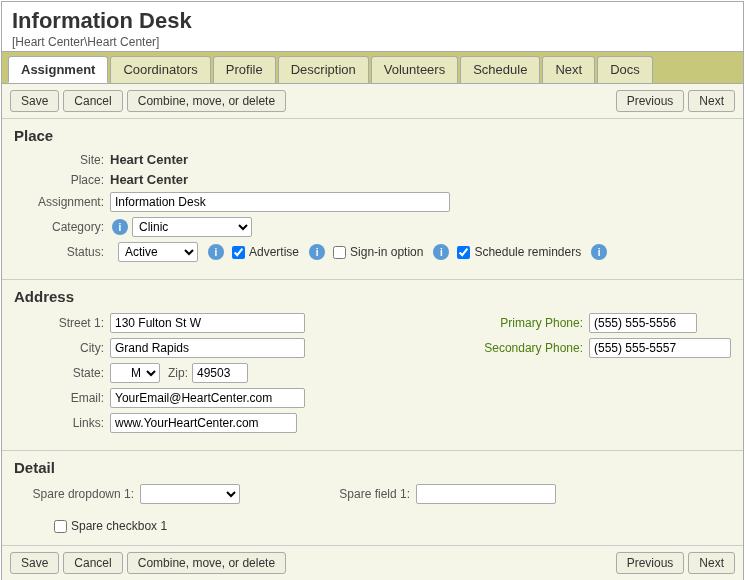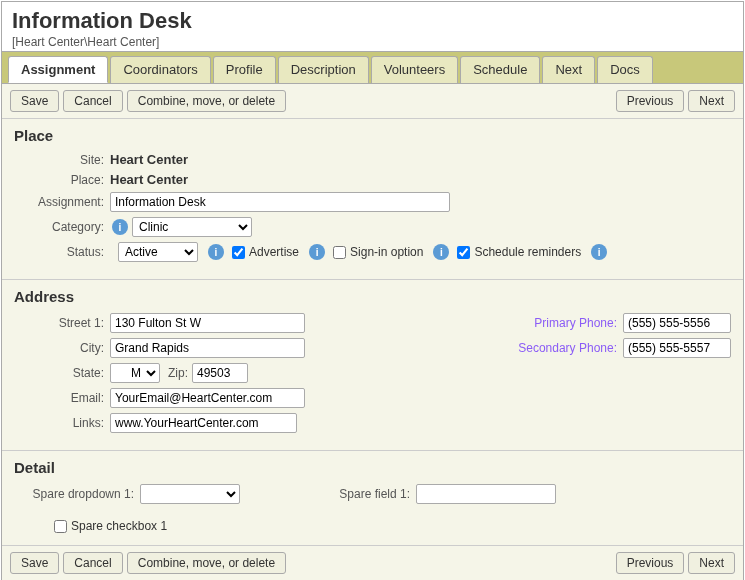--- a/index.html
+++ b/index.html
@@ -144,21 +144,21 @@
     .address-right { display: flex; flex-direction: column; gap: 5px; margin-top: 0; }
     .phone-row {
       display: flex;
       align-items: center;
     }
     .phone-label {
       text-align: right;
       min-width: 120px;
       margin-right: 6px;
       font-size: 12px;
-      color: #8b5cf6;
+      color: #4d7c0f;
     }
     
     .detail-grid {
       display: flex;
       gap: 20px;
       align-items: flex-start;
     }
     .detail-col { display: flex; flex-direction: column; gap: 5px; }
     .spare-checkbox-row {
       display: flex;
@@ -286,21 +286,21 @@
         </div>
       </div>
 
       <div class="address-right">
         <div class="phone-row">
           <span class="phone-label">Primary Phone:</span>
           <input type="text" class="form-input" style="width: 108px;" value="(555) 555-5556">
         </div>
         <div class="phone-row">
           <span class="phone-label">Secondary Phone:</span>
-          <input type="text" class="form-input" style="width: 108px;" value="(555) 555-5557">
+          <input type="text" class="form-input" style="width: 142px;" value="(555) 555-5557">
         </div>
       </div>
     </div>
   </div>
 
   <div class="section">
     <div class="section-title">Detail</div>
 
     <div class="detail-grid">
       <div class="detail-col">

